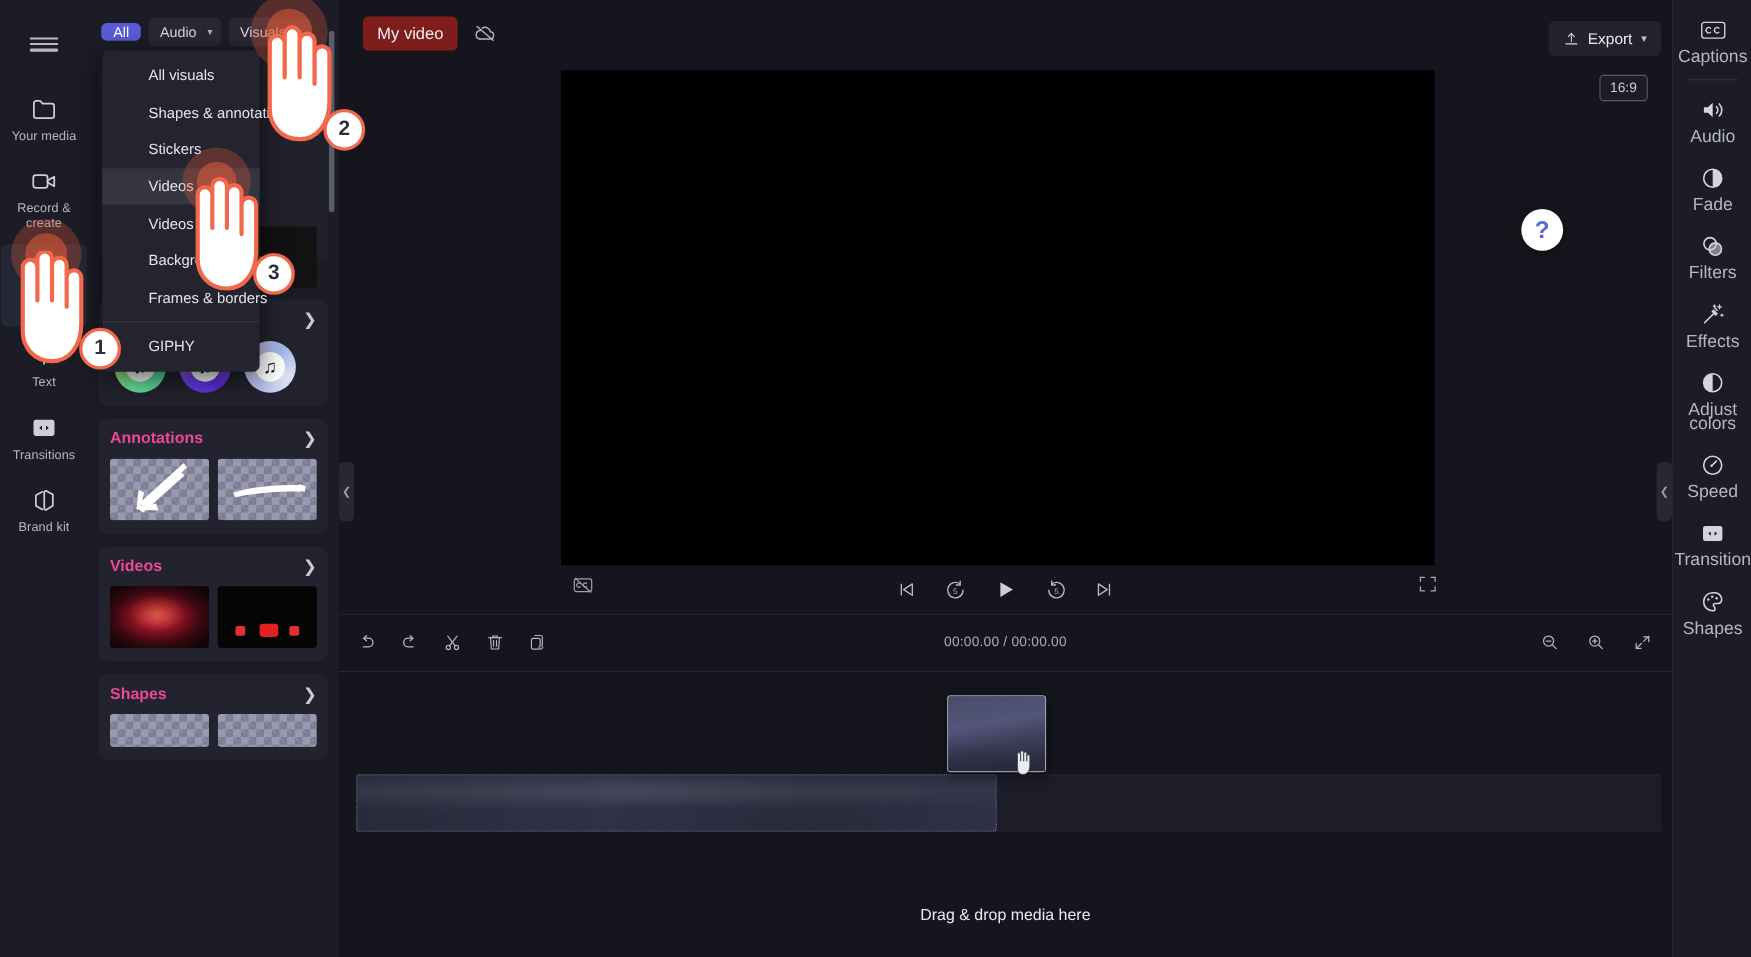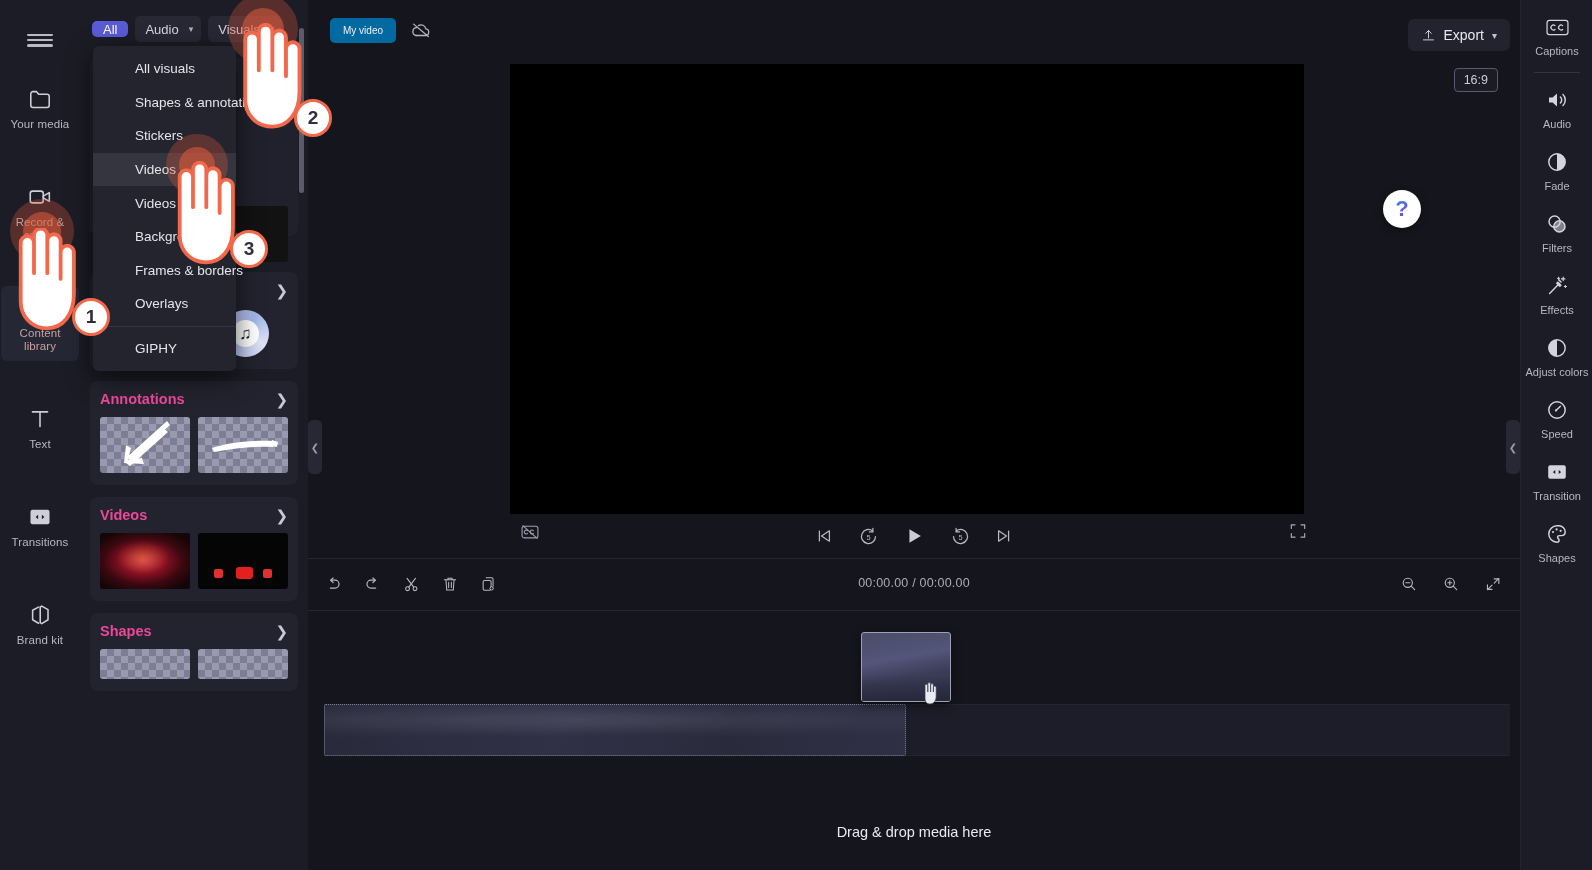--- a/index.html
+++ b/index.html
@@ -14,21 +14,21 @@
 
   
   .rail {
     position: absolute; left: 0; top: 0; width: 80px; height: 870px;
     background: #1b1c25; display: flex; flex-direction: column; align-items: center;
     z-index: 20;
   }
   .hamburger { margin-top: 19px; width: 44px; height: 34px; display:flex; align-items:center; justify-content:center; cursor:pointer; border-radius:4px;}
   .hamburger span { display:block; width:26px; height:11px; }
   .hb-line { width: 26px; height: 2.4px; background: #b9bac6; border-radius: 2px; margin: 3px 0; display:block;}
-  .rail-items { margin-top: 24px; width: 80px; display:flex; flex-direction:column; align-items:center;gap:32px; }
+  .rail-items { margin-top: 24px; width: 80px; display:flex; flex-direction:column; align-items:center; }
   .rail-item {
     width: 78px; padding: 9px 2px 8px; display:flex; flex-direction:column; align-items:center;
     cursor: pointer; border-radius: 6px; margin-bottom: 4px; position: relative;
   }
   .rail-item .ri-ico { width: 26px; height: 26px; display:flex; align-items:center; justify-content:center; color:#cdced8; }
   .rail-item .ri-lbl {
     margin-top: 6px; font-size: 11.5px; line-height: 13px; color: #b6b7c4; text-align:center;
     letter-spacing: .1px;
   }
   .rail-item.active { background: #262734; }
@@ -84,21 +84,21 @@
     height: 33.6px; display:flex; align-items:center; padding-left: 42px;
     font-size: 13.5px; color: #e3e4ec; cursor:pointer; white-space:nowrap;
   }
   .dd-item.hover { background: #34353f; }
   .dd-sep { height:1px; background:#34353f; margin: 5px 0 5px 0; }
 
   
   .stage { position:absolute; left:308px; top:0; right:72px; height:558px; background:#15161d; }
   .topbar { height: 60px; display:flex; align-items:center; padding-left: 22px; }
   .proj-name {
-    background:#0369a1; color:#eef0f6; font-size:10px; border-radius:5px;
+    background:#7f1d1d; color:#eef0f6; font-size:15px; border-radius:5px;
     padding: 7px 13px; cursor:pointer;
   }
   .cloud-btn { margin-left: 8px; width:34px; height:32px; display:flex; align-items:center; justify-content:center; cursor:pointer; border-radius:5px;}
   .export-btn {
     position:absolute; right: 10px; top: 19px; background:#22232e; border-radius:6px;
     height: 32px; display:flex; align-items:center; gap:8px; padding: 0 13px; cursor:pointer;
     color:#e7e8f0; font-size:14px;
   }
   .ratio-badge {
     position:absolute; right: 22px; top: 68px; border:1px solid #585a6b; border-radius:4px;
@@ -159,21 +159,21 @@
   }
   .drag-thumb .mtn { position:absolute; left:0; right:0; bottom:0; height: 26px;
      background: linear-gradient(to top, #20213099, transparent);}
   .hand-cursor-small { position:absolute; left: 612px; top: 70px; width: 22px; height:26px; }
   .drop-hint { position:absolute; left:50%; transform:translateX(-50%); top: 190px; font-size:14.5px; color:#e8e9f1;margin-top:24px; }
 
   
   .rrail { position:absolute; right:0; top:0; width: 72px; height:870px; background:#1b1c25; border-left:1px solid #23242f; }
   .rr-item { width:72px; padding: 10px 2px 8px; display:flex; flex-direction:column; align-items:center; cursor:pointer; }
   .rr-ico { width: 26px; height:26px; display:flex;align-items:center;justify-content:center; color:#d3d4de;}
-  .rr-lbl { margin-top:5px; font-size:11px; line-height:13px; color:#b6b7c4; text-align:center;}
+  .rr-lbl { margin-top:5px; font-size:16px; line-height:13px; color:#b6b7c4; text-align:center;}
   .rr-div { width:46px; height:1px; background:#32333e; margin: 6px auto 4px; }
 
   
   .pulse { position:absolute; border-radius:50%; z-index:70; pointer-events:none;}
   .pulse .p-outer { position:absolute; inset:0; border-radius:50%; background: rgba(230,88,60,.30); }
   .pulse .p-inner { position:absolute; border-radius:50%; background: rgba(232,94,62,.52); }
   .hand { position:absolute; z-index:75; pointer-events:none; }
   .badge {
     position:absolute; width: 38px; height:38px; border-radius:50%; background:#fff;
     border: 3px solid #f2684a; display:flex; align-items:center; justify-content:center;
@@ -377,23 +377,20 @@
         </div>
         <div class="dd-item">
           <span>Videos</span>
         </div>
         <div class="dd-item">
           <span>Backgrounds</span>
         </div>
         <div class="dd-item">
           <span>Frames &amp; borders</span>
         </div>
-        <div class="dd-item">
-          <span>Overlays</span>
-        </div>
       </div>
     <div class="dd-sep"></div>
     <div class="dd-item">
       <span>GIPHY</span>
     </div>
   </div>
 
   <div class="stage">
     <div class="topbar">
       <div class="proj-name">My video</div>

